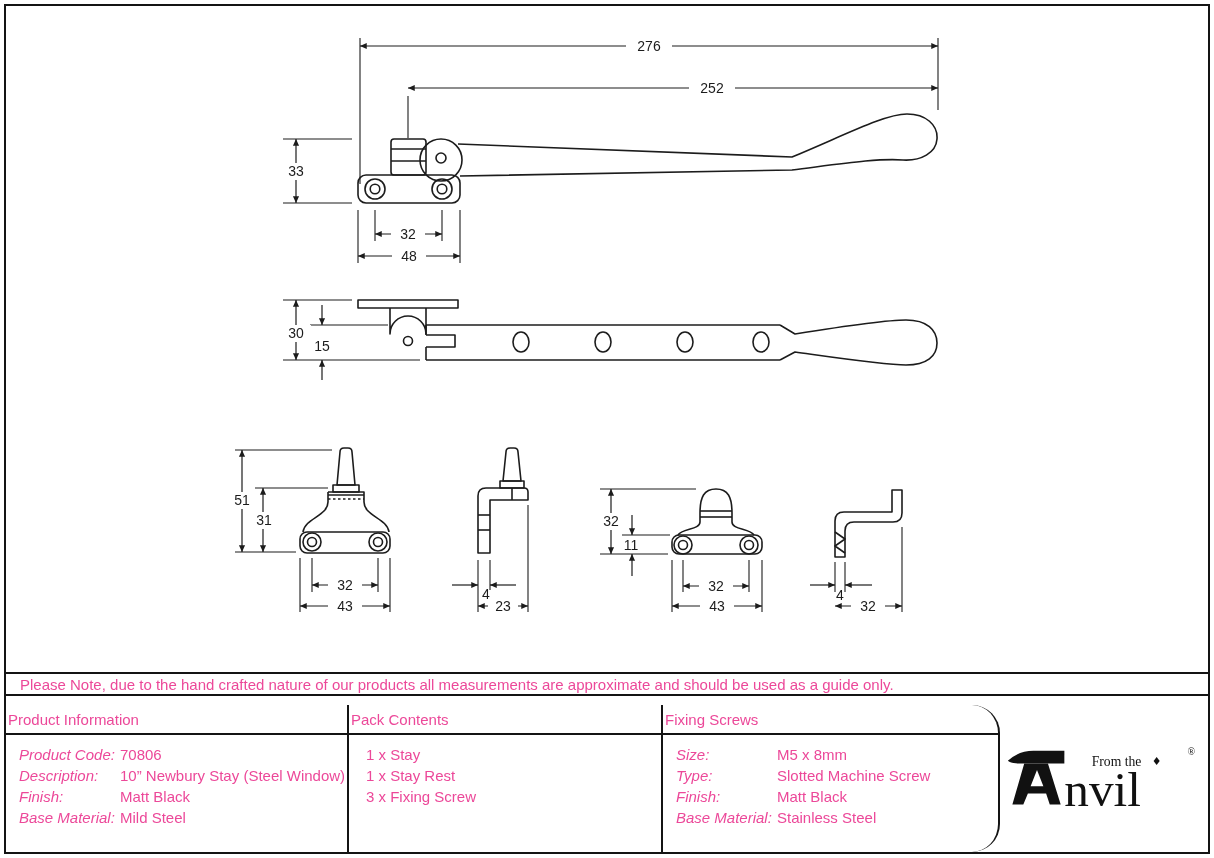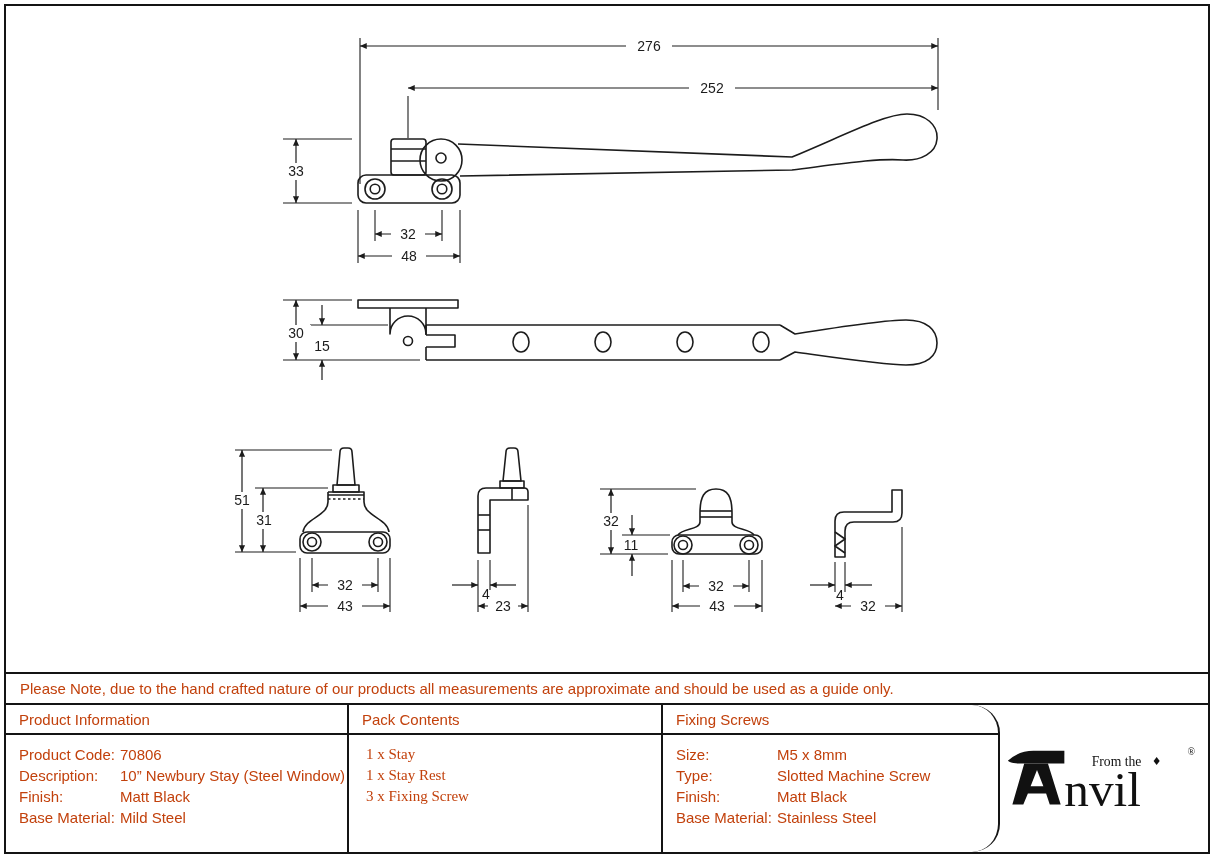--- a/index.html
+++ b/index.html
@@ -1,45 +1,45 @@
 <!DOCTYPE html>
 <html><head>
 <meta charset="utf-8">
 <style>
   html,body { margin:0; padding:0; background:#e8e8e8; }
   .sheet {
     position:relative; width:1214px; height:858px; background:#ffffff;
-    font-family:"Liberation Sans","DejaVu Sans",sans-serif; color:#c2410c;
+    font-family:"Liberation Sans","DejaVu Sans",sans-serif; color:#ec4899;
     overflow:hidden; margin:0 auto;
   }
   .frame { position:absolute; left:4px; top:4px; right:4px; bottom:4px;
     border:2px solid #141414; pointer-events:none; }
   svg.drawing { position:absolute; left:0; top:0; }
   .part  { stroke:#1c1c1c; fill:none; stroke-width:1.6; stroke-linejoin:round; }
   .dim   { stroke:#1c1c1c; fill:none; stroke-width:1.2; }
   .wit   { stroke:#1c1c1c; fill:none; stroke-width:1.1; }
   .wbg   { fill:#ffffff; stroke:none; }
   .dimtxt{ font:14px "Liberation Sans","DejaVu Sans",sans-serif; fill:#1c1c1c; }
   .dash  { stroke-dasharray:2.5 2.5; }
 
-  .note-bar { position:absolute; left:6px; right:6px; top:672px; height:33px;
+  .note-bar { position:absolute; left:6px; right:6px; top:672px; height:24px;
     box-sizing:border-box; border-top:2px solid #141414; border-bottom:2px solid #141414;
     display:flex; align-items:center; padding-left:14px; font-size:15px; }
   .info-table { position:absolute; left:6px; right:6px; top:705px; bottom:6px; display:flex; }
   .col { box-sizing:border-box; border-right:2px solid #141414; display:flex; flex-direction:column; }
   .col-product { width:343px; }
   .col-pack    { width:314px; }
   .col-fixing  { width:337px;border-radius:28px; }
   .col-logo    { flex:1; border-right:none; align-items:center; justify-content:center; }
   .col-header { height:30px; box-sizing:border-box; border-bottom:2px solid #141414;
-    display:flex; align-items:center; padding-left:13px; font-size:15px; flex:none; }
+    display:flex; align-items:center; padding-left:2px; font-size:15px; flex:none; }
   .col-body { padding:9px 0 0 13px; font-size:15px; }
   .kv-row { display:flex; height:21px; line-height:21px; }
-  .kv-label { width:101px; flex:none; }
-  .pack-item { height:21px; line-height:21px;font-family:Liberation Serif, serif; }
+  .kv-label { width:101px; flex:none;font-style:italic; }
+  .pack-item { height:21px; line-height:21px; }
   .col-pack .col-body { padding-left:17px; }
 </style>
 </head>
 <body>
 
 <div class="sheet">
 
   <svg class="drawing" width="1214" height="672" viewBox="0 0 1214 672">
     <defs>
       <marker id="arr" viewBox="0 0 10 10" refX="9.5" refY="5" markerWidth="10" markerHeight="7.5" markerUnits="userSpaceOnUse" orient="auto-start-reverse">

